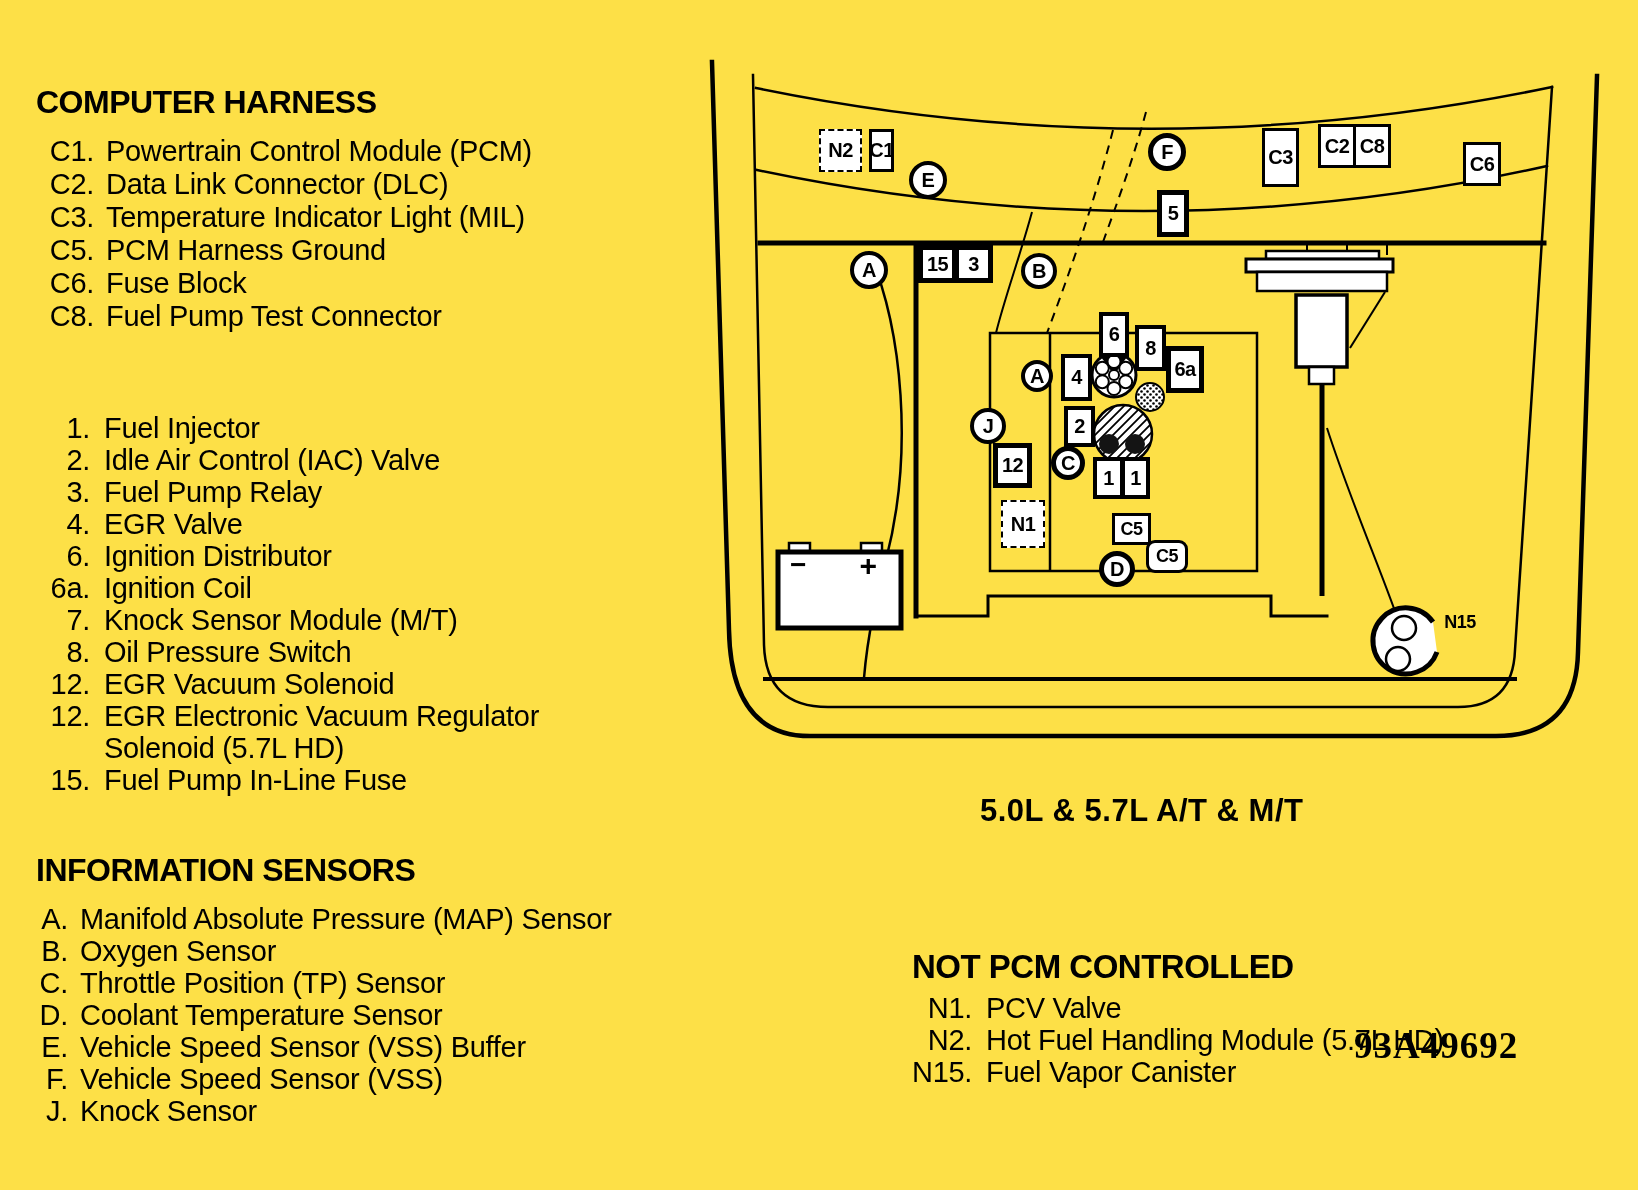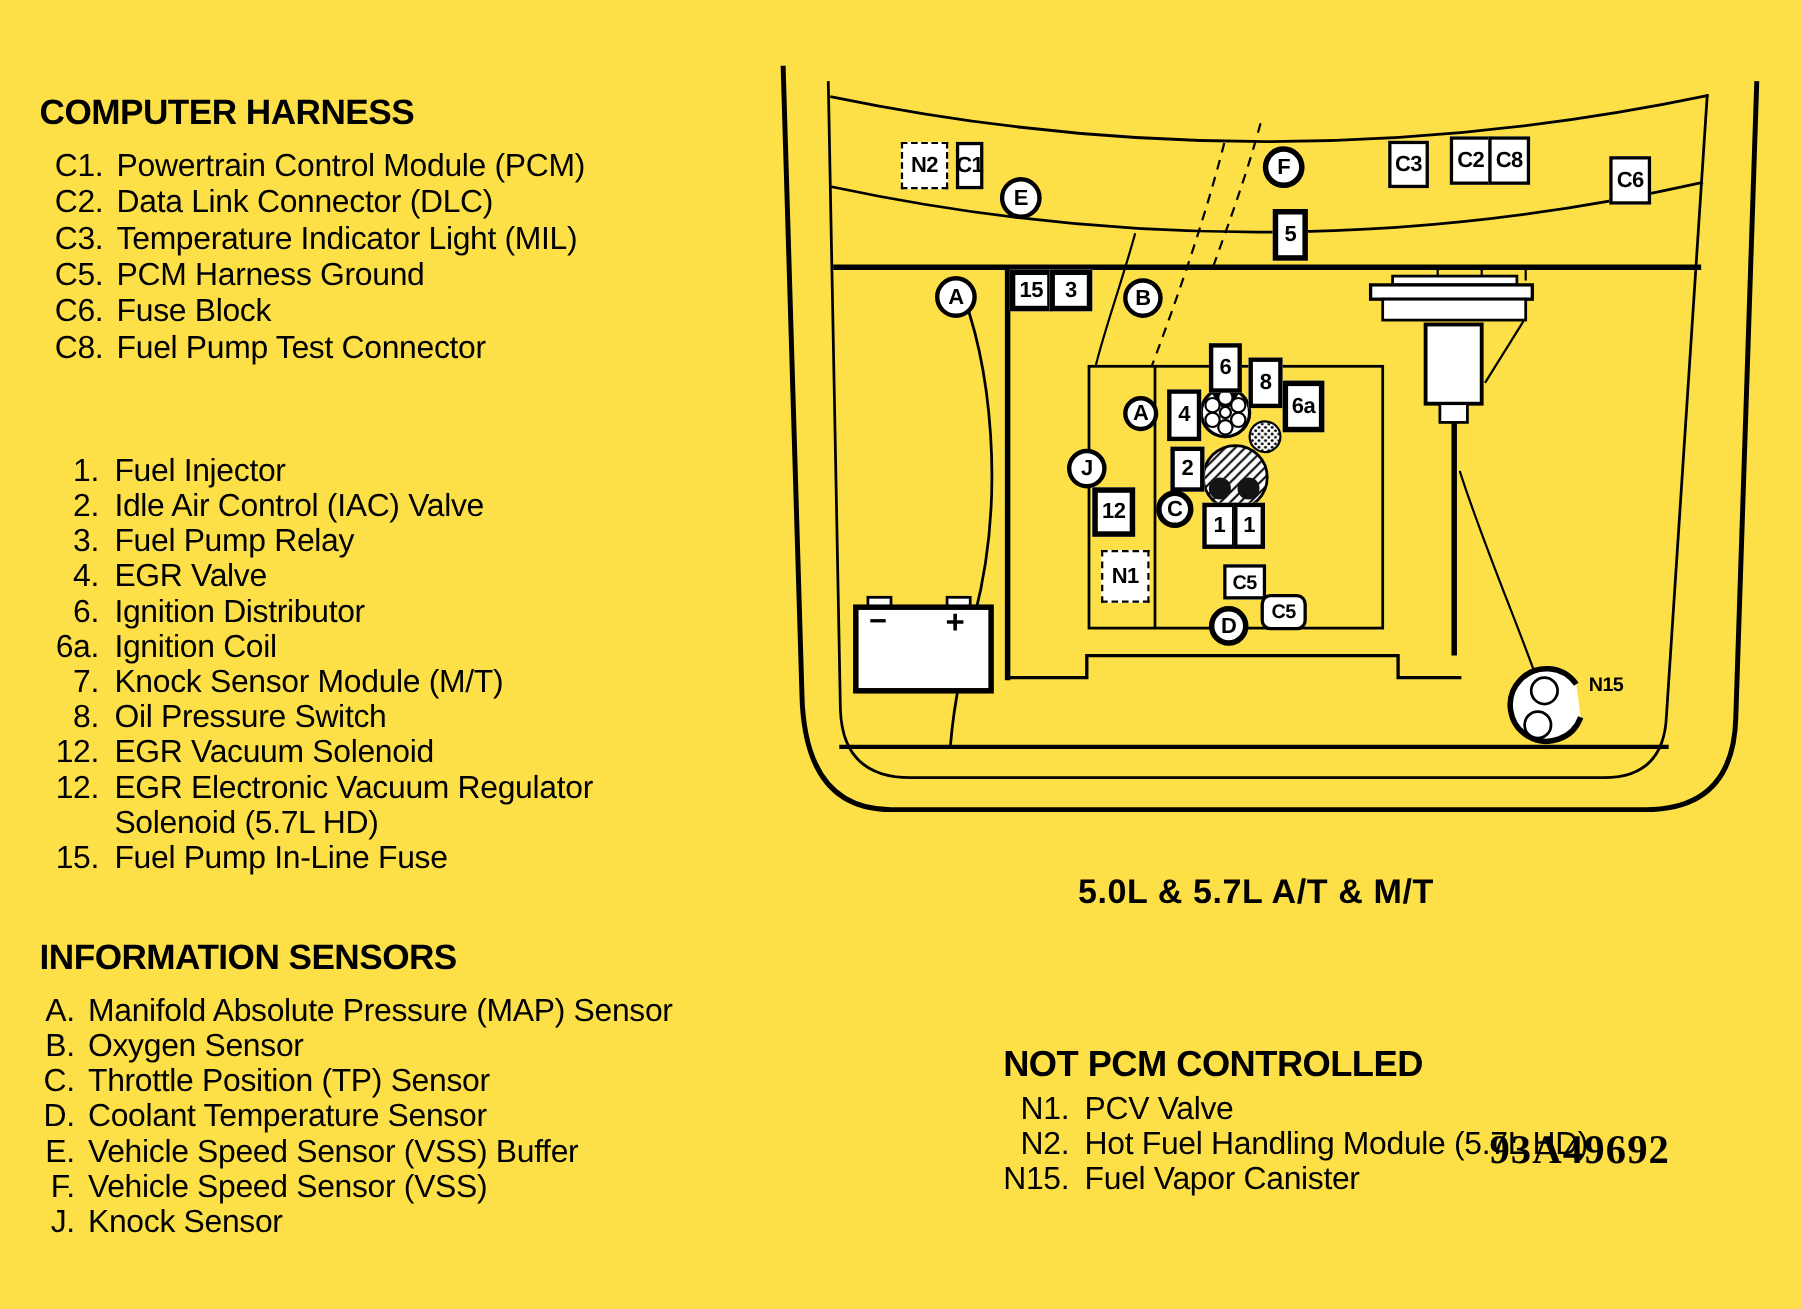--- a/index.html
+++ b/index.html
@@ -7,22 +7,22 @@
          font-family: "Liberation Sans", sans-serif; color: #000; }
   .page { position: absolute; inset: 0; background: #fde047; overflow: hidden; }
 
   
   .sect { position: absolute; }
   .sect h2 { font-size: 32px; font-weight: 700; letter-spacing: -0.5px; white-space: nowrap; }
   .rows { margin-top: 14px; }
   .row { display: flex; height: 32px; align-items: baseline; white-space: nowrap; }
   .row .num { display: inline-block; text-align: right; font-size: 29px; letter-spacing: -0.3px; }
   .row .txt { display: inline-block; font-size: 29px; letter-spacing: -0.3px; }
-  .s-ch .row .num { width: 58px; } .s-ch .row .txt { margin-left: 12px; }
-  .s-ch .row { height: 33px; }
+  .s-ch .row .num { width: 58px; } .s-ch .row .txt { }
+  .s-ch .row { height: 33px; gap: 12px; }
   .s-cd .row .num { width: 54px; } .s-cd .row .txt { margin-left: 14px; }
   .s-is .row .num { width: 32px; } .s-is .row .txt { margin-left: 12px; }
   .s-np .row .num { width: 60px; } .s-np .row .txt { margin-left: 14px; }
   .s-np h2 { font-size: 33px; }
 
   .caption { position: absolute; left: 980px; top: 793px; font-size: 31px; font-weight: 700;
              letter-spacing: 0.5px; white-space: nowrap; }
   .docnum { position: absolute; left: 1354px; top: 1024px; font-size: 37px; font-weight: 700;
             font-family: "Liberation Serif", serif; letter-spacing: 1px; }
 
@@ -251,21 +251,21 @@
       <circle cx="1123" cy="434" r="29" stroke="#000" stroke-width="2.5" fill="url(#hatch)"></circle>
       <circle cx="1109" cy="444" r="10" fill="#141414"></circle>
       <circle cx="1135" cy="444" r="10" fill="#141414"></circle>
     </g>
   </svg>
 
   <div class="dl dash" style="left:819px;top:129px;width:43px;height:43px">N2</div>
   <div class="dl thin" style="left:869px;top:129px;width:25px;height:43px">C1</div>
   <div class="dl circle" style="left:909px;top:161px;width:38px;height:38px">E</div>
   <div class="dl circle b5" style="left:1148px;top:133px;width:38px;height:38px">F</div>
-  <div class="dl thin" style="left:1262px;top:128px;width:37px;height:43px">C3</div>
+  <div class="dl thin" style="left:1262px;top:128px;width:37px;height:59px">C3</div>
   <div class="dl thin" style="left:1318px;top:124px;width:38px;height:44px">C2</div>
   <div class="dl thin" style="left:1353px;top:124px;width:38px;height:44px">C8</div>
   <div class="dl thin" style="left:1463px;top:142px;width:38px;height:44px">C6</div>
   <div class="dl b5" style="left:1157px;top:190px;width:32px;height:47px">5</div>
   <div class="dl circle" style="left:850px;top:251px;width:38px;height:38px">A</div>
   <div class="dl b5" style="left:918px;top:245px;width:39px;height:38px">15</div>
   <div class="dl b5" style="left:954px;top:245px;width:39px;height:38px">3</div>
   <div class="dl circle" style="left:1021px;top:253px;width:36px;height:36px">B</div>
   <div class="dl" style="left:1099px;top:312px;width:30px;height:45px">6</div>
   <div class="dl" style="left:1135px;top:325px;width:31px;height:46px">8</div>

